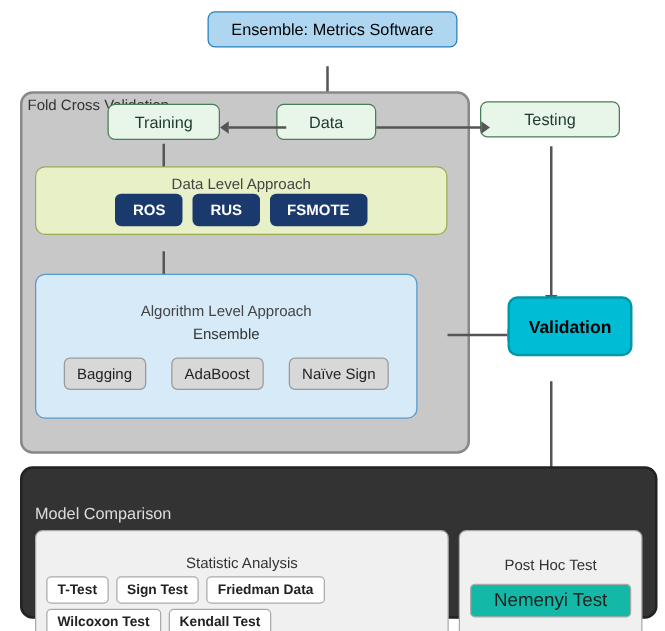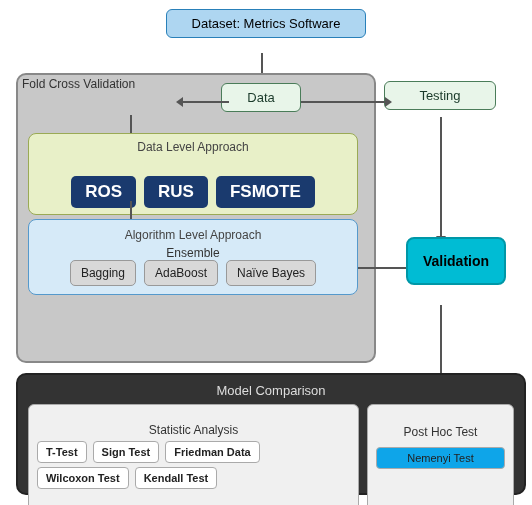--- a/index.html
+++ b/index.html
@@ -178,33 +178,33 @@
       width: 330px;
       background: #e8f0c8;
       border: 1.5px solid #9aaa55;
       border-radius: 8px;
       padding: 6px 10px;
     }
     .data-level-label {
       text-align: center;
       font-size: 12px;
       color: #444;
-      margin-bottom: 22px;
+      margin-bottom: 1px;
     }
     .data-level-items {
       display: flex;
       gap: 8px;
       justify-content: center;
     }
     .data-item {
       background: #1a3a6e;
       color: #fff;
       border-radius: 5px;
       padding: 6px 14px;
-      font-size: 17px;
+      font-size: 12px;
       font-weight: bold;
     }
 
     
     .arrow-down-data {
       position: absolute;
       top: 196px;
       left: 124px;
       width: 2px;
       height: 20px;
@@ -218,41 +218,41 @@
       border-left: 5px solid transparent;
       border-right: 5px solid transparent;
       border-top: 7px solid #555;
     }
 
     
     .algo-level-box {
       position: absolute;
       top: 214px;
       left: 22px;
-      width: 330px;
+      width: 306px;
       background: #d6eaf8;
       border: 1.5px solid #5599cc;
       border-radius: 8px;
-      padding: 8px 10px;
+      padding: 22px 10px;
     }
     .algo-level-label {
       text-align: center;
       font-size: 12px;
       color: #444;
       margin-bottom: 4px;
     }
     .ensemble-label {
       text-align: center;
       font-size: 12px;
       color: #333;
-      margin-bottom: 0;
+      margin-bottom: 12px;
     }
     .algo-items {
       display: flex;
-      gap: 8px;
+      gap: 20px;
       justify-content: center;
     }
     .algo-item {
       background: #d8d8d8;
       border: 1.5px solid #999;
       border-radius: 5px;
       padding: 5px 10px;
       font-size: 12px;
       color: #222;
     }
@@ -337,24 +337,24 @@
       top: 368px;
       left: 10px;
       width: 510px;
       height: 122px;
       background: #333;
       border: 2px solid #222;
       border-radius: 10px;
       padding: 8px 10px;
     }
     .model-comp-label {
-      text-align: center;
       color: #ddd;
       font-size: 13px;
       margin-bottom: 6px;
+      margin-top: 20px;
     }
     .model-comp-inner {
       display: flex;
       gap: 8px;
       width: 100%;
     }
     
     .stat-analysis-box {
       background: #f0f0f0;
       border: 1.5px solid #aaa;
@@ -391,43 +391,46 @@
       padding: 20px 8px;
       width: 147px;
     }
     .post-hoc-label {
       text-align: center;
       font-size: 12px;
       color: #333;
       margin-bottom: 8px;
     }
     .post-hoc-item {
-      background: #0ea5e9;
+      background: #14b8a6;
       border: 1.5px solid #aaa;
       border-radius: 4px;
       padding: 4px 8px;
-      font-size: 11px;
+      font-size: 15px;
       color: #222;
       text-align: center;
     }
   </style>
 </head>
 <body>
 
 <div class="diagram">
 
   <div class="dataset-box">
-    <span>Dataset: Metrics Software</span>
+    <span>Ensemble: Metrics Software</span>
   </div>
 
   <div class="arrow-down-dataset"></div>
 
   <div class="fold-box"></div>
   <div class="fold-label">Fold Cross Validation</div>
 
+  <div class="training-box">
+    <span>Training</span>
+  </div>
 
   <div class="split-box">
     <span>Data</span>
   </div>
 
   <div class="testing-box">
     <span>Testing</span>
   </div>
 
   <div class="arrow-left-split">
@@ -454,21 +457,21 @@
   </div>
 
   <div class="arrow-down-data"></div>
 
   <div class="algo-level-box">
     <div class="algo-level-label">Algorithm Level Approach</div>
     <div class="ensemble-label">Ensemble</div>
     <div class="algo-items">
       <div class="algo-item">Bagging</div>
       <div class="algo-item">AdaBoost</div>
-      <div class="algo-item">Naïve Bayes</div>
+      <div class="algo-item">Naïve Sign</div>
     </div>
   </div>
 
   <div class="arrow-right-algo">
     <div class="line"></div>
     <div class="arrowhead-right"></div>
   </div>
 
   <div class="validation-box">
     <span>Validation</span>

